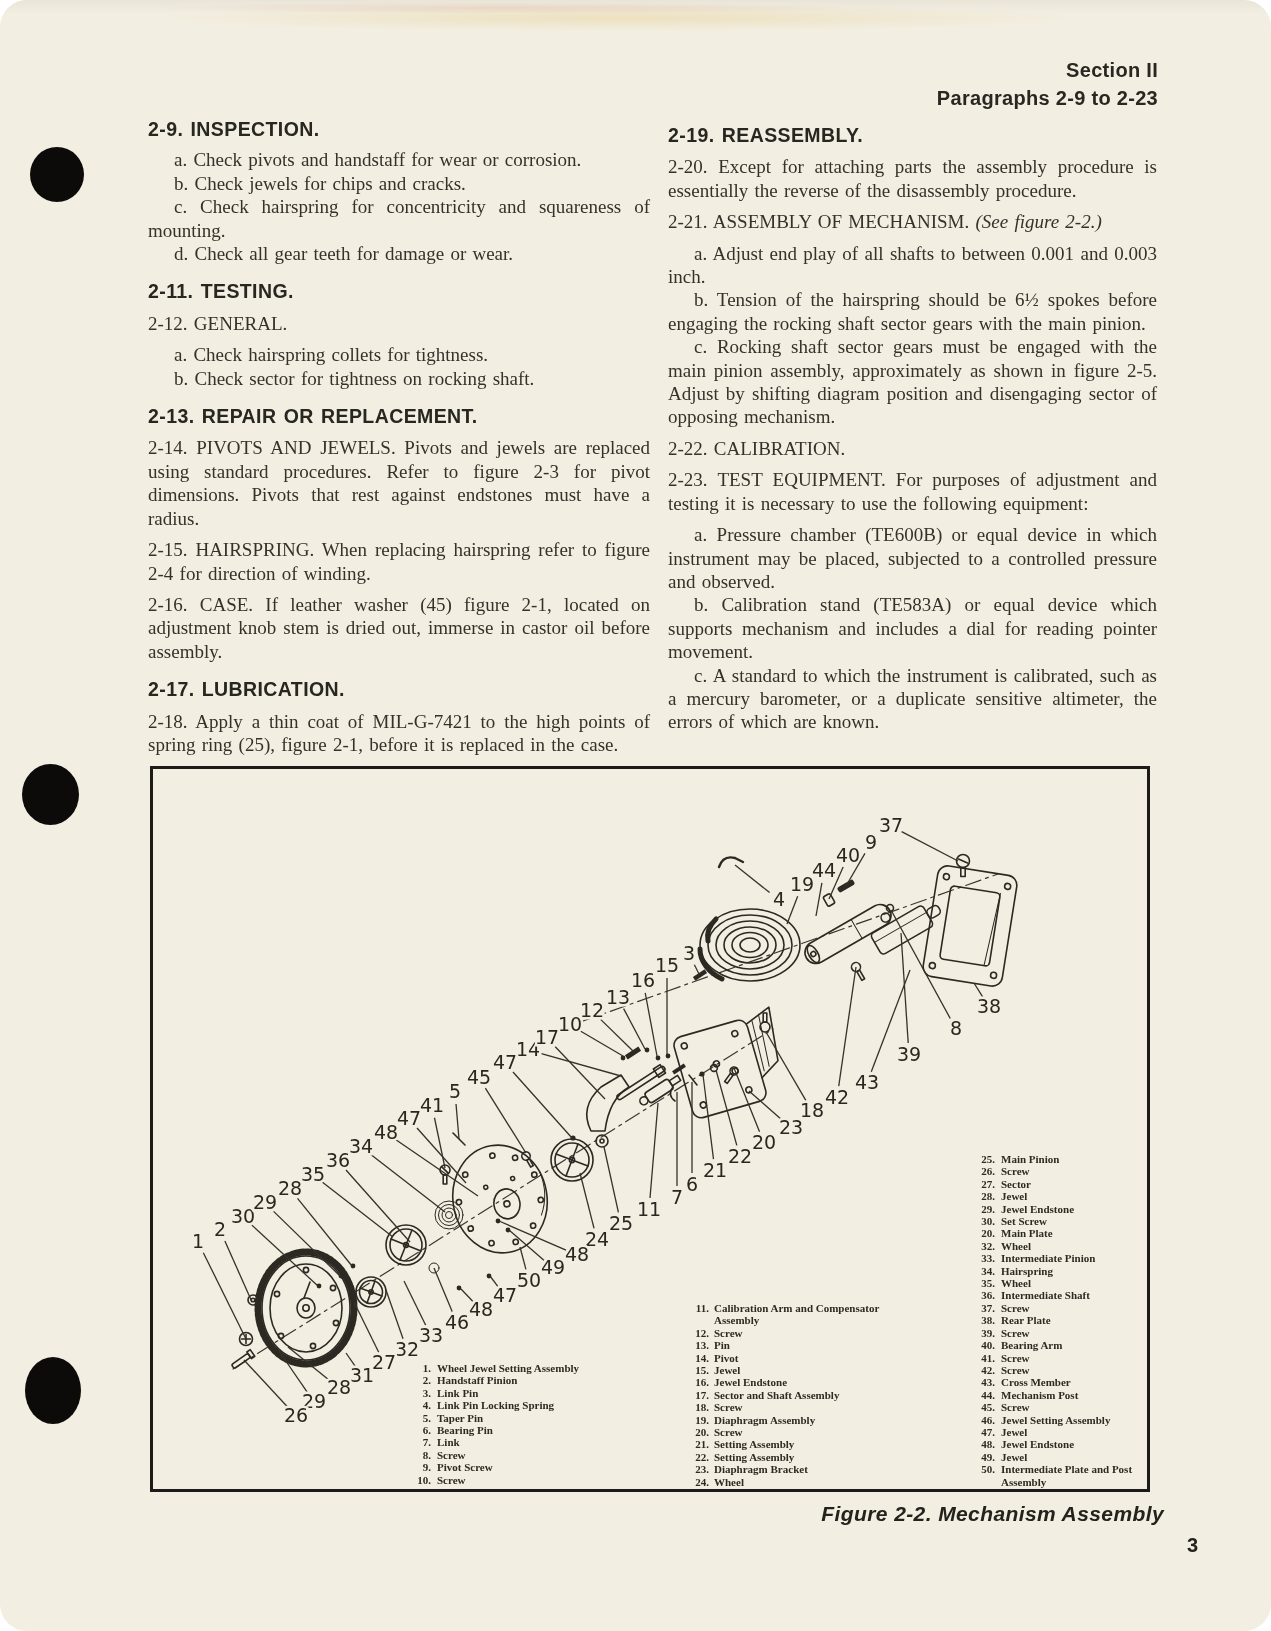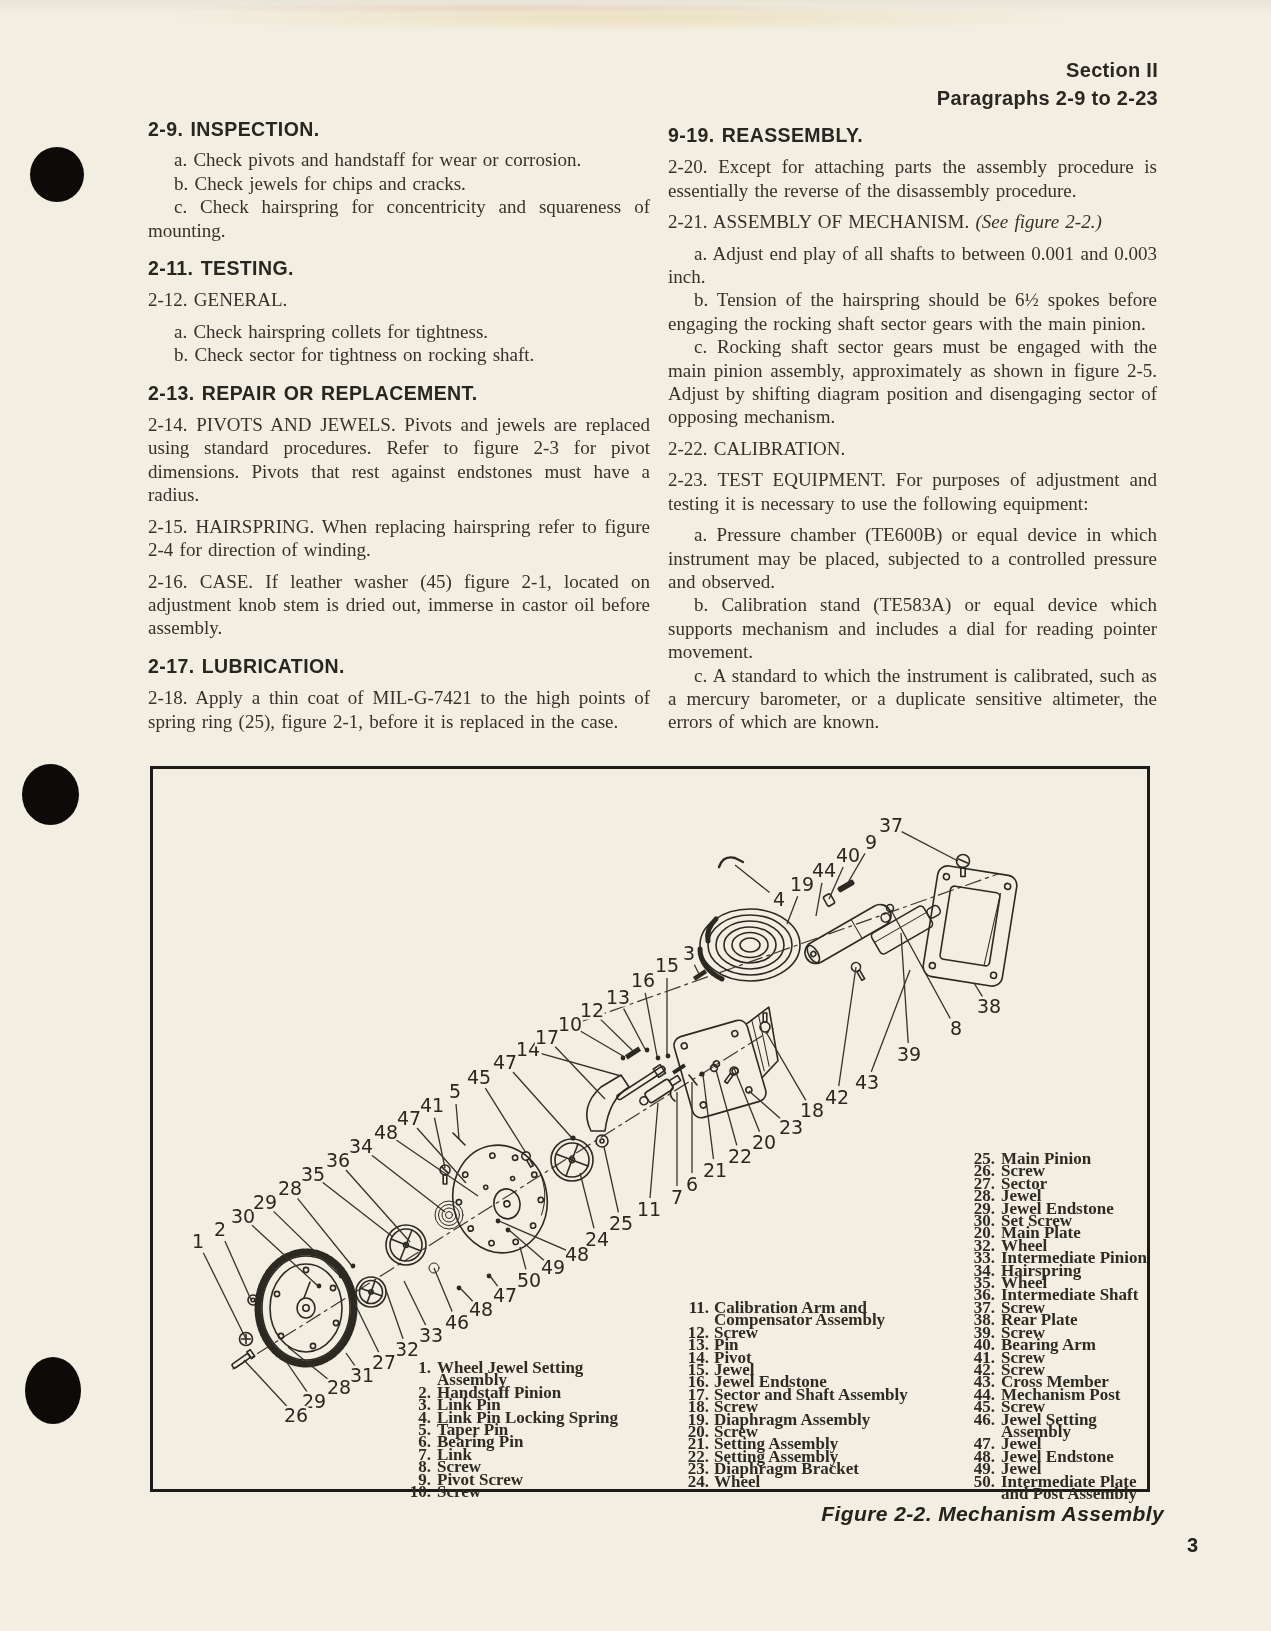--- a/index.html
+++ b/index.html
@@ -3,21 +3,21 @@
 <meta charset="utf-8">
 <style>
   html,body{margin:0;padding:0;}
   .page{
     position:relative; width:1271px; height:1631px; overflow:hidden;
     background:
       radial-gradient(closest-side at 620px 18px, rgba(216,174,70,.22), rgba(216,174,70,0) 75%),
       radial-gradient(closest-side at 500px 8px, rgba(200,60,40,.10), rgba(200,60,40,0) 70%),
       linear-gradient(180deg, rgba(60,50,30,.05), rgba(60,50,30,0) 14px),
       #f2eee1;
-    font-family:"Liberation Serif", serif; color:#36322b;
+    font-family:"Liberation Serif", serif; color:#36322b;border-radius:27px;
   }
   .hole{position:absolute; background:#0c0b09; border-radius:50%;}
   #hole1{left:30px; top:147px; width:54px; height:55px;}
   #hole2{left:22px; top:764px; width:57px; height:61px;}
   #hole3{left:25px; top:1357px; width:56px; height:67px;}
 
   .hdr{position:absolute; left:668px; top:56px; width:490px; text-align:right;
        font-family:"Liberation Sans", sans-serif; font-weight:bold; font-size:20px;
        line-height:28px; color:#2a2722; letter-spacing:.3px;}
 
@@ -39,21 +39,21 @@
   .dwg .thin{stroke-width:1;}
   .dwg .thick{stroke-width:5;}
   .dwg .mid{stroke-width:2.4;}
   .dwg .dot{fill:#2c2923; stroke:none;}
   .dwg .axis{stroke:#3b372e; stroke-width:1.2; stroke-dasharray:16 5 3 5;}
   #callouts line{stroke:#35322b; stroke-width:1.3;}
   #callouts text{font-family:"DejaVu Sans", sans-serif; font-size:19px; fill:#2a2721;
                  text-anchor:middle; paint-order:stroke; stroke:#f2eee1; stroke-width:5px;}
 
   .plist{position:absolute; font-family:"Liberation Serif", serif; font-weight:bold;
-         color:#2e2b24; font-size:17px; line-height:12.4px;}
+         color:#2e2b24; font-size:11px; line-height:12.4px;}
   #plist1{left:252px; top:593px; width:240px;}
   #plist2{left:528px; top:533px; width:244px;}
   #plist3{left:818px; top:384px; width:176px;}
   .plist .row{display:flex;}
   .plist .pn{flex:none; width:26px; text-align:right; margin-right:6px;}
   #plist2 .pn{width:28px; margin-right:5px;}
   #plist3 .pn{width:24px; margin-right:6px;}
 
   .caption{position:absolute; left:164px; top:1502px; width:1000px; text-align:right;
            font-family:"Liberation Sans", sans-serif; font-weight:bold; font-style:italic;
@@ -73,33 +73,34 @@
   <div class="hdr">
     <div>Section II</div>
     <div>Paragraphs 2-9 to 2-23</div>
   </div>
 
   <div class="col" id="left-col">
       <div class="h">2-9. INSPECTION.</div>
       <div class="s">a. Check pivots and handstaff for wear or corrosion.</div>
       <div class="s">b. Check jewels for chips and cracks.</div>
       <div class="s">c. Check hairspring for concentricity and squareness of mounting.</div>
+      <div class="s">d. Check all gear teeth for damage or wear.</div>
       <div class="h">2-11. TESTING.</div>
       <div class="p">2-12. GENERAL.</div>
       <div class="s">a. Check hairspring collets for tightness.</div>
       <div class="s">b. Check sector for tightness on rocking shaft.</div>
       <div class="h">2-13. REPAIR OR REPLACEMENT.</div>
       <div class="p">2-14. PIVOTS AND JEWELS. Pivots and jewels are replaced using standard procedures. Refer to figure 2-3 for pivot dimensions. Pivots that rest against endstones must have a radius.</div>
       <div class="p">2-15. HAIRSPRING. When replacing hairspring refer to figure 2-4 for direction of winding.</div>
       <div class="p">2-16. CASE. If leather washer (45) figure 2-1, located on adjustment knob stem is dried out, immerse in castor oil before assembly.</div>
       <div class="h">2-17. LUBRICATION.</div>
       <div class="p">2-18. Apply a thin coat of MIL-G-7421 to the high points of spring ring (25), figure 2-1, before it is replaced in the case.</div>
     </div>
   <div class="col" id="right-col">
-      <div class="h">9-19. REASSEMBLY.</div>
+      <div class="h">2-19. REASSEMBLY.</div>
       <div class="p">2-20. Except for attaching parts the assembly procedure is essentially the reverse of the disassembly procedure.</div>
       <div class="p">2-21. ASSEMBLY OF MECHANISM.<i> (See figure 2-2.)</i></div>
       <div class="s">a. Adjust end play of all shafts to between 0.001 and 0.003 inch.</div>
       <div class="s">b. Tension of the hairspring should be 6½ spokes before engaging the rocking shaft sector gears with the main pinion.</div>
       <div class="s">c. Rocking shaft sector gears must be engaged with the main pinion assembly, approximately as shown in figure 2-5. Adjust by shifting diagram position and disengaging sector of opposing mechanism.</div>
       <div class="p">2-22. CALIBRATION.</div>
       <div class="p">2-23. TEST EQUIPMENT. For purposes of adjustment and testing it is necessary to use the following equipment:</div>
       <div class="s">a. Pressure chamber (TE600B) or equal device in which instrument may be placed, subjected to a controlled pressure and observed.</div>
       <div class="s">b. Calibration stand (TE583A) or equal device which supports mechanism and includes a dial for reading pointer movement.</div>
       <div class="s">c. A standard to which the instrument is calibrated, such as a mercury barometer, or a duplicate sensitive altimeter, the errors of which are known.</div>

